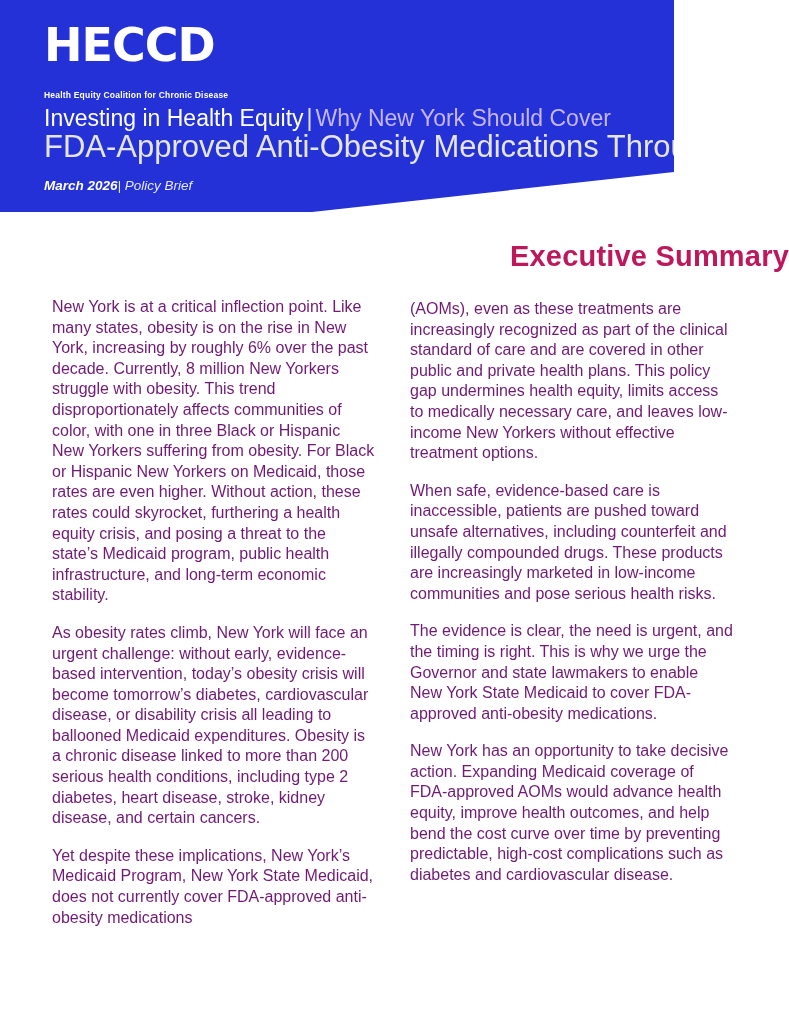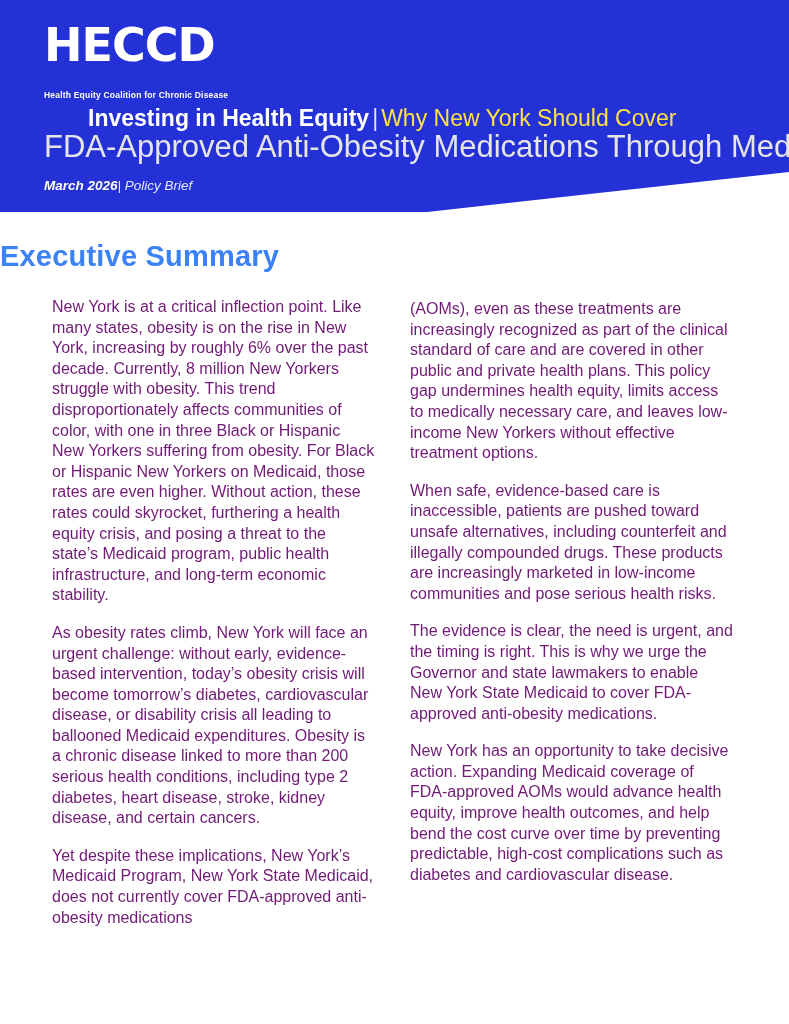--- a/index.html
+++ b/index.html
@@ -13,21 +13,21 @@
     position: relative;
     width: 789px;
     height: 1024px;
     overflow: hidden;
     background: #ffffff;
   }
 
   
   .header {
     position: relative;
-    width: 789px;
+    width: 674px;
     height: 212px;
     background: #2331d6;
     overflow: hidden;
   }
   
   .header-wedge {
     position: absolute;
     right: 0;
     bottom: -2px;
     width: 0;
@@ -68,31 +68,30 @@
     top: 104px;
     width: 700px;
   }
   .title-line1 {
     font-size: 23px;
     line-height: 28px;
     color: #ffffff;
     white-space: nowrap;
   }
   .title-line1 .strong {
-    font-weight: bold;
-    margin-left: 44px;
+    font-weight: normal;
   }
   .title-line1 .sep {
     font-weight: normal;
     color: #dfe2ff;
     padding: 0 3px;
   }
   .title-line1 .light {
     font-weight: normal;
-    color: #fde047;
+    color: #c4b5fd;
   }
   .title-line2 {
     font-size: 31px;
     line-height: 29px;
     font-weight: normal;
     color: #e5e5e5;
     white-space: nowrap;
   }
 
   .meta-line {
@@ -102,24 +101,24 @@
     font-size: 13.5px;
     color: #ffffff;
     font-style: italic;
   }
   .meta-line .meta-strong { font-weight: bold; }
   .meta-line .meta-light { font-weight: normal; color: #e7e9ff; }
 
   
   .doc-title {
     margin-top: 28px;
-    text-align: left;
+    text-align: right;
     font-size: 29px;
     font-weight: bold;
-    color: #3b82f6;
+    color: #be185d;
     letter-spacing: 0.2px;
   }
 
   .columns {
     display: flex;
     gap: 34px;
     padding: 24px 52px 0 52px;
   }
   .col {
     width: 324px;

